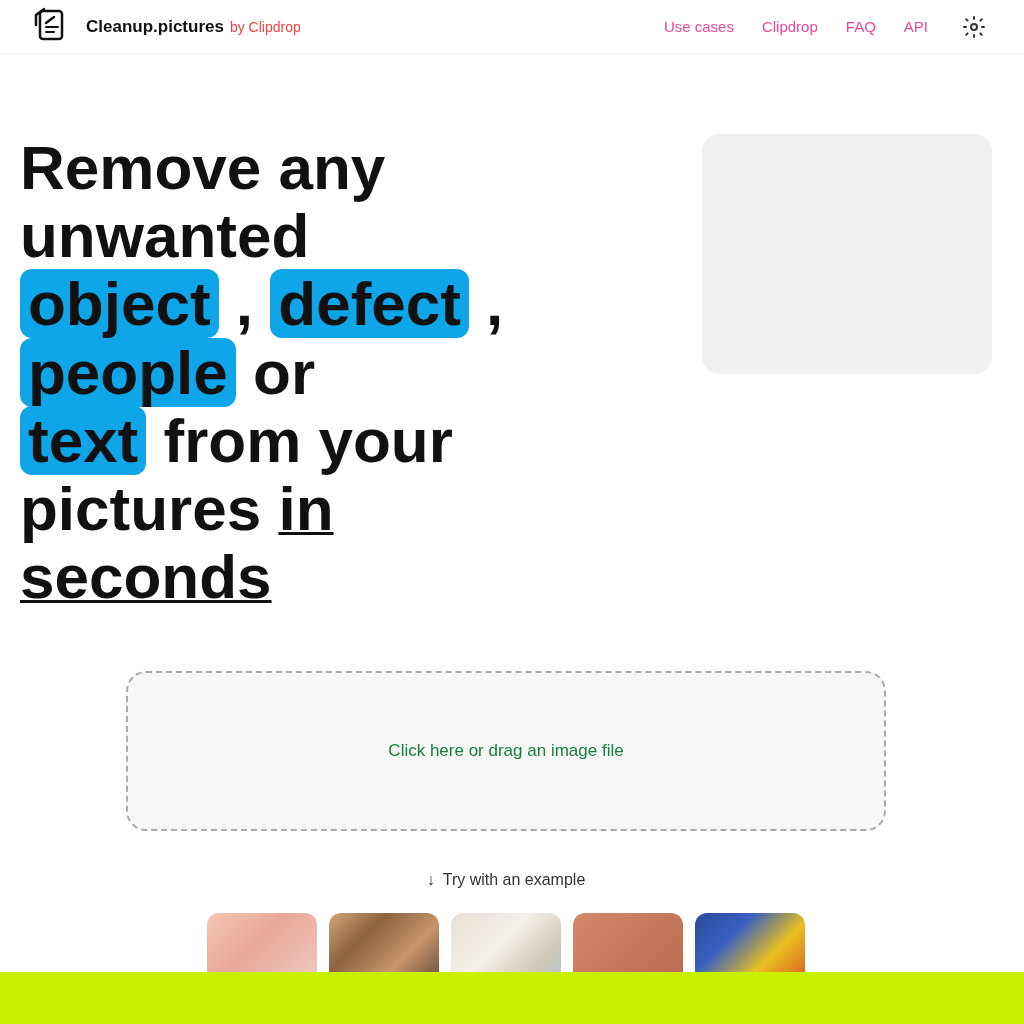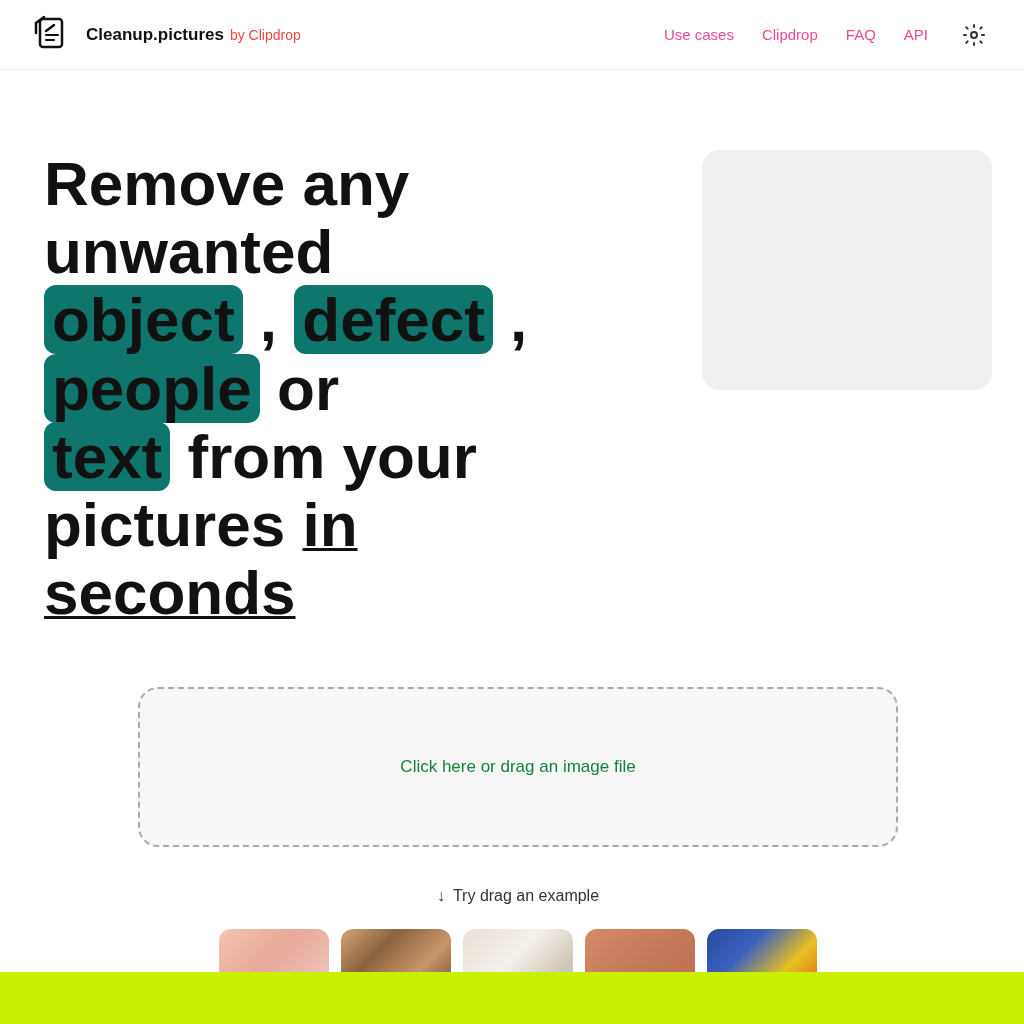--- a/index.html
+++ b/index.html
@@ -3,21 +3,21 @@
   <meta charset="utf-8">
   <style>
     * { margin: 0; padding: 0; box-sizing: border-box; }
     body { font-family: -apple-system, BlinkMacSystemFont, 'Segoe UI', sans-serif; background: #fff; width: 1024px; min-height: 1024px; overflow-x: hidden; }
 
     
     header {
       display: flex;
       align-items: center;
       padding: 0 32px;
-      height: 70px;
+      height: 54px;
       border-bottom: 1px solid #f0f0f0;
     }
     .logo-area {
       display: flex;
       align-items: center;
       gap: 10px;
       flex: 1;
     }
     .logo-icon {
       width: 44px;
@@ -65,40 +65,40 @@
       cursor: pointer;
       display: flex;
       align-items: center;
       justify-content: center;
       width: 36px;
       height: 36px;
     }
 
     
     main {
-      padding: 80px 32px 0 44px;
+      padding: 80px 32px 0 20px;
     }
     .hero-section {
       display: flex;
       align-items: flex-start;
       justify-content: space-between;
       margin-bottom: 60px;
     }
     .hero-text {
       flex: 1;
       max-width: 660px;
     }
     .hero-title {
       font-size: 62px;
       font-weight: 900;
       line-height: 1.1;
       color: #111;
     }
     .highlight {
-      background: #0f766e;
+      background: #0ea5e9;
       border-radius: 12px;
       padding: 0 8px;
       display: inline;
       text-align: right;
     }
     .underline-text {
       text-decoration: underline;
       text-decoration-thickness: 3px;
     }
     .hero-image-placeholder {
@@ -223,21 +223,21 @@
 
   <div class="upload-section">
     <div class="upload-box">
       <span class="upload-box-text">Click here or drag an image file</span>
     </div>
   </div>
 
   <div class="try-section">
     <p class="try-label">
       <span>↓</span>
-      <span>Try drag an example</span>
+      <span>Try with an example</span>
     </p>
   </div>
 
   <div class="example-images">
     <div class="example-img example-img-1"></div>
     <div class="example-img example-img-2"></div>
     <div class="example-img example-img-3"></div>
     <div class="example-img example-img-4"></div>
     <div class="example-img example-img-5"></div>
   </div>

